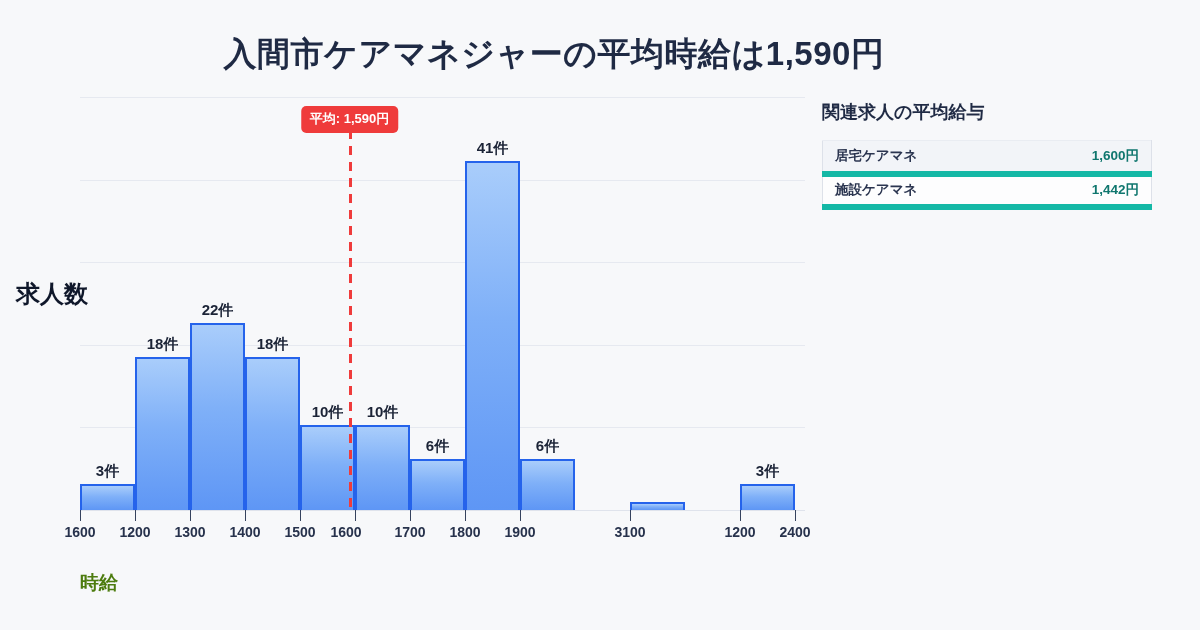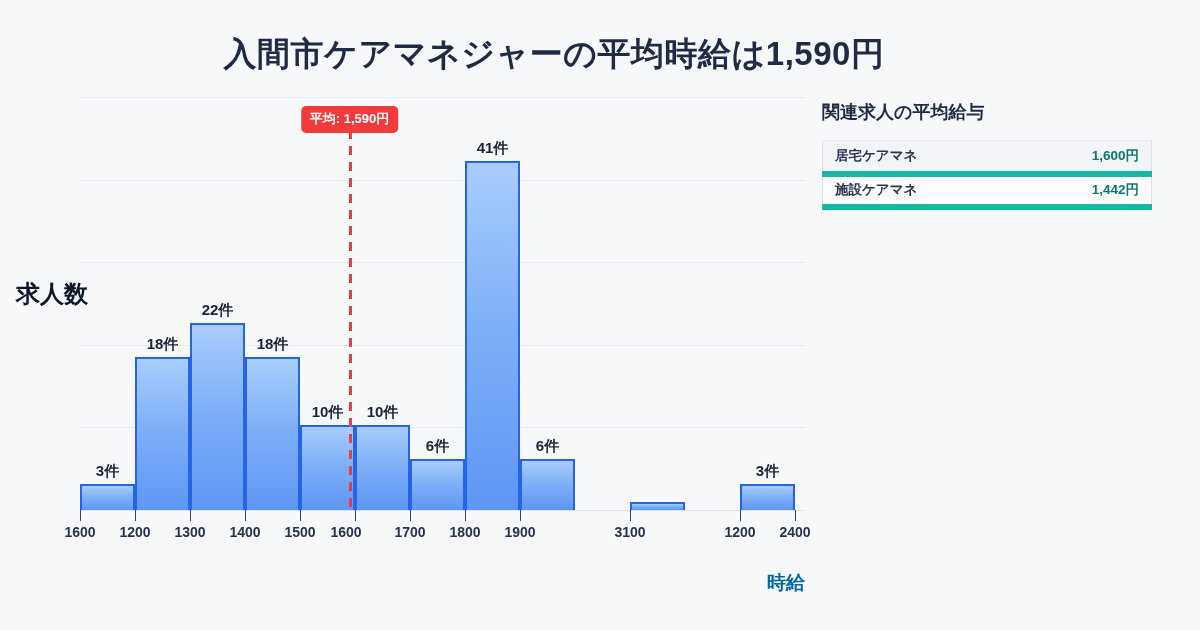--- a/index.html
+++ b/index.html
@@ -78,22 +78,22 @@
     white-space: nowrap;
   }
 
   
   .y-axis-title {
     position: absolute; left: 16px; top: 278px;
     font-size: 24px; font-weight: bold; color: #0f172a;
   }
   .x-axis-title {
     position: absolute; left: 80px; top: 570px; width: 725px;
-    text-align: right;
-    font-size: 19px; font-weight: bold; color: #0369a1;
+    text-align: left;
+    font-size: 19px; font-weight: bold; color: #4d7c0f;
   }
 
   
   .side { position: absolute; left: 822px; top: 100px; width: 332px; }
   .side-title { font-size: 18px; font-weight: bold; color: #1f2a44; margin-bottom: 16px; }
   .side-table { width: 330px; border-collapse: collapse; }
   .side-table tr { height: 33px; }
   .side-table tr:nth-child(odd) { background: #f2f4f8; }
   .side-table tr:nth-child(even) { background: #fdfdfe; }
   .side-table td {

